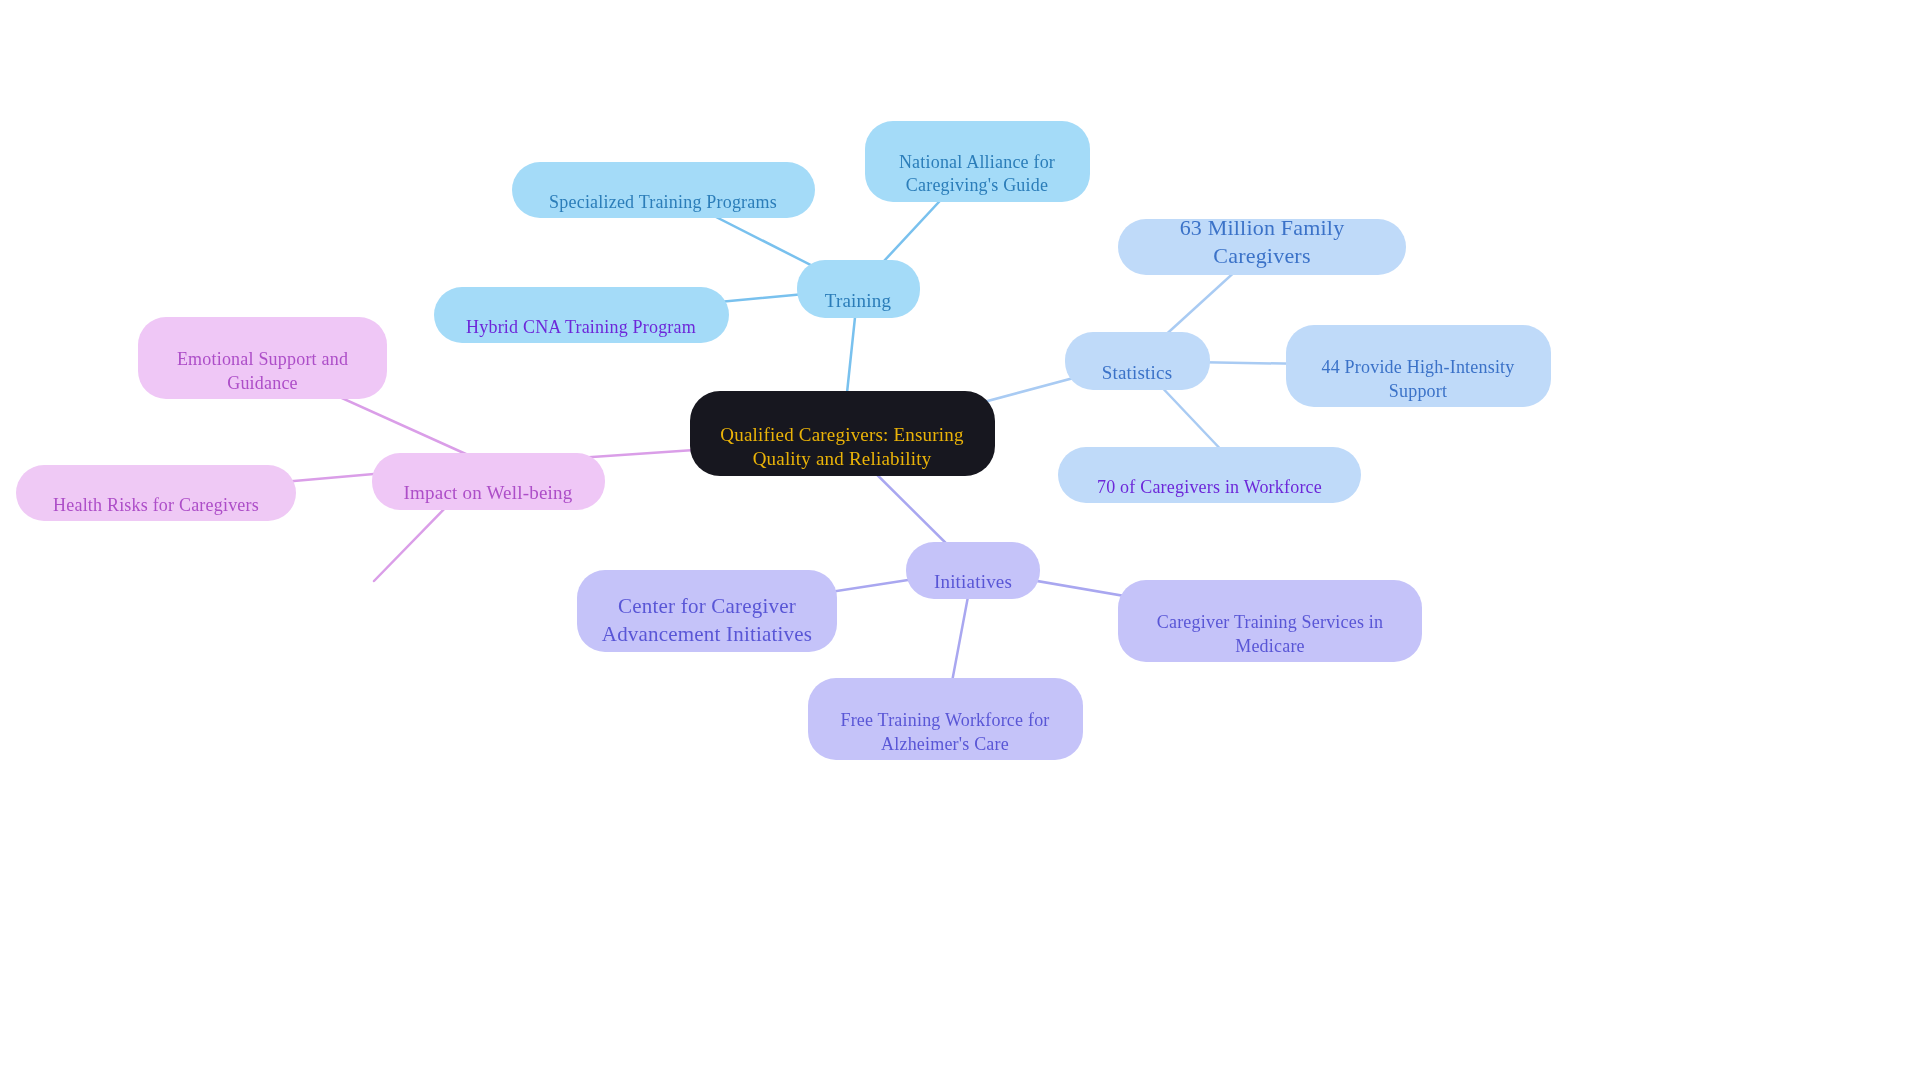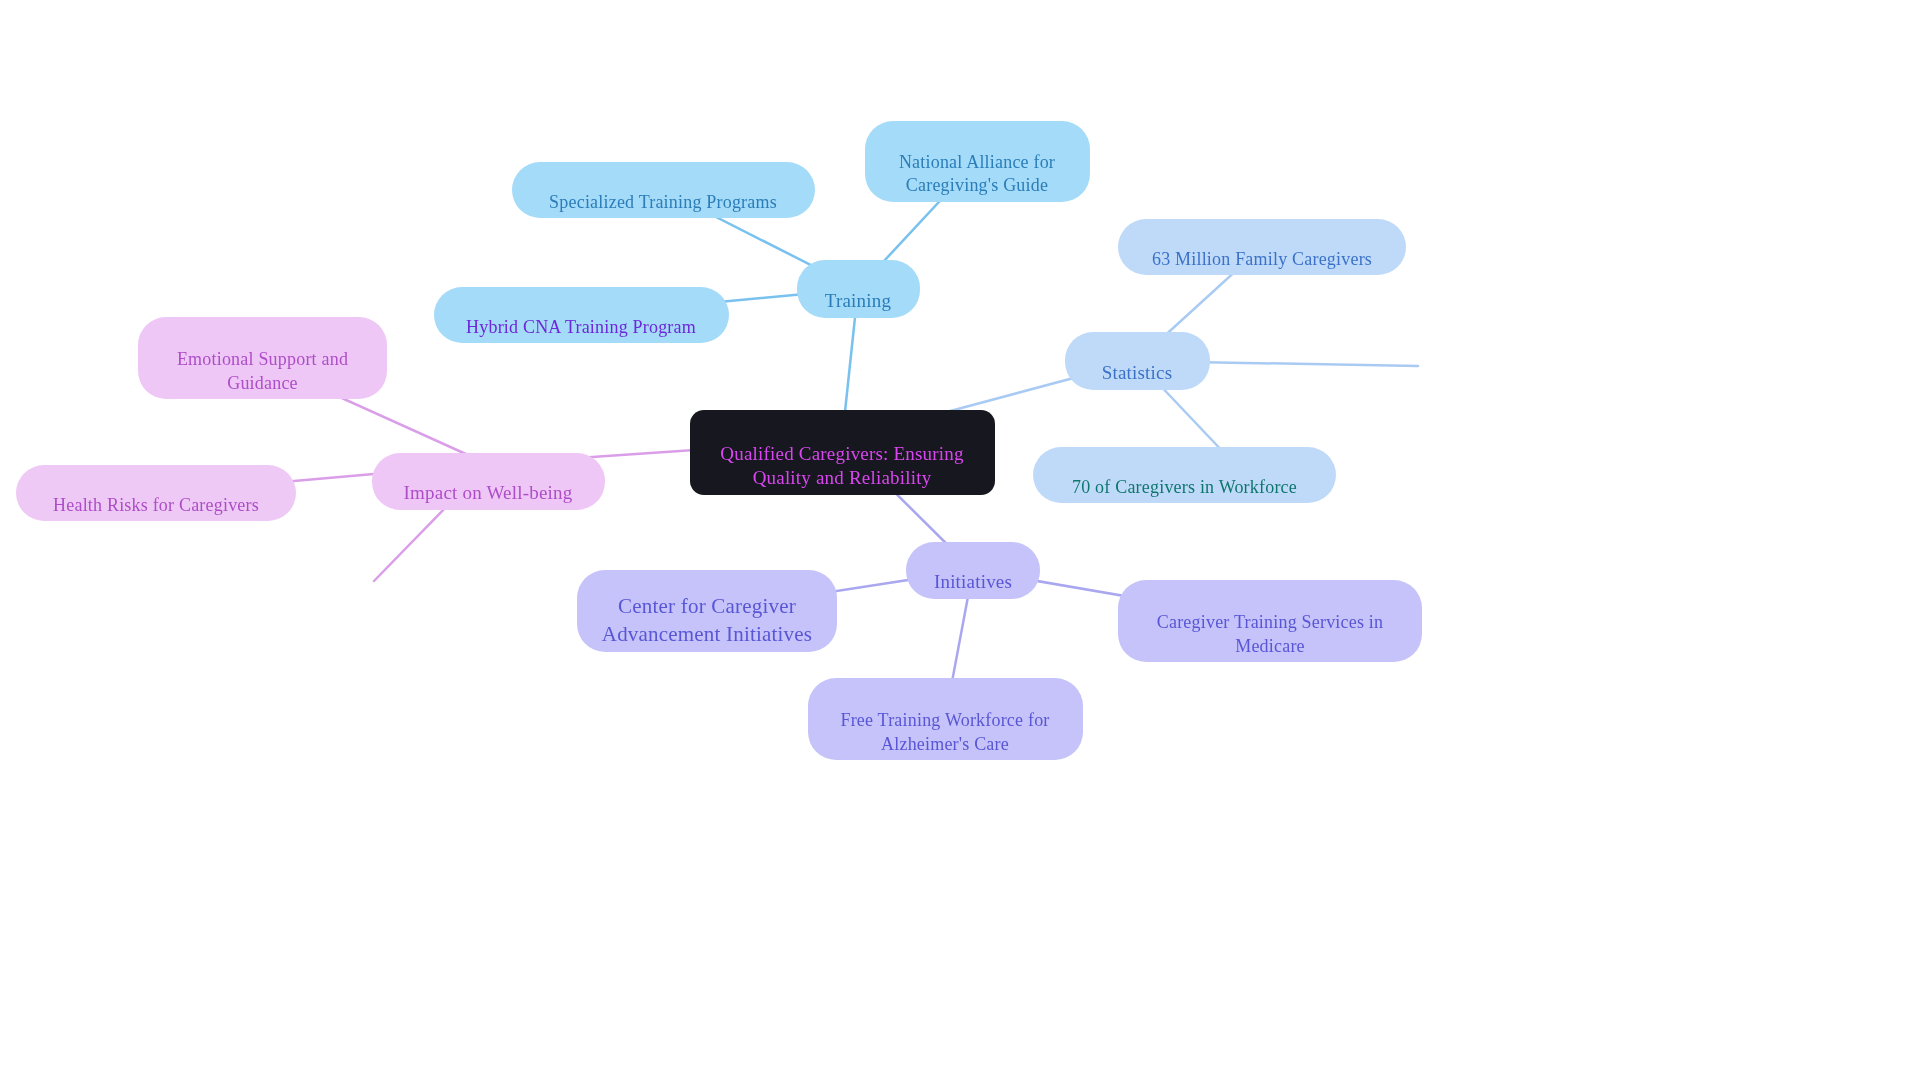--- a/index.html
+++ b/index.html
@@ -59,42 +59,45 @@
       <line x1="842" y1="440" x2="488" y2="464" stroke="#DA9EE8" stroke-width="2.5" stroke-linecap="round"></line>
       <line x1="488" y1="464" x2="253" y2="358" stroke="#DA9EE8" stroke-width="2.5" stroke-linecap="round"></line>
       <line x1="488" y1="464" x2="156" y2="493" stroke="#DA9EE8" stroke-width="2.5" stroke-linecap="round"></line>
       <line x1="488" y1="464" x2="374" y2="581" stroke="#DA9EE8" stroke-width="2.5" stroke-linecap="round"></line>
       <line x1="842" y1="440" x2="973" y2="570" stroke="#A9A7F0" stroke-width="2.5" stroke-linecap="round"></line>
       <line x1="973" y1="570" x2="707" y2="611" stroke="#A9A7F0" stroke-width="2.5" stroke-linecap="round"></line>
       <line x1="973" y1="570" x2="1270" y2="621" stroke="#A9A7F0" stroke-width="2.5" stroke-linecap="round"></line>
       <line x1="973" y1="570" x2="945" y2="719" stroke="#A9A7F0" stroke-width="2.5" stroke-linecap="round"></line>
     </svg>
 
-<div class="node" style="left: 689.5px; top: 410px; width: 305px; height: 85px; background: rgb(23, 23, 31); color: #d946ef; font-size: 19px; border-radius: 14px;">
+<div class="node" style="left: 689.5px; top: 391px; width: 305px; height: 85px; background: rgb(23, 23, 31); color: #eab308; font-size: 19px; border-radius: 30px;">
       <span>Qualified Caregivers: Ensuring Quality and Reliability</span>
     </div>
     <div class="node" style="left: 796.5px; top: 260px; width: 123px; height: 58px; background: rgb(164, 219, 248); color: rgb(43, 125, 185); font-size: 19px; border-radius: 28px;">
       <span>Training</span>
     </div>
     <div class="node" style="left: 511.5px; top: 162px; width: 303px; height: 56px; background: rgb(164, 219, 248); color: rgb(43, 125, 185); font-size: 18px; border-radius: 28px;">
       <span>Specialized Training Programs</span>
     </div>
     <div class="node" style="left: 864.5px; top: 120.5px; width: 225px; height: 81px; background: rgb(164, 219, 248); color: rgb(43, 125, 185); font-size: 18px; border-radius: 28px;">
       <span>National Alliance for Caregiving's Guide</span>
     </div>
     <div class="node" style="left: 433.5px; top: 287px; width: 295px; height: 56px; background: rgb(164, 219, 248); color: #6d28d9; font-size: 18px; border-radius: 28px;">
       <span>Hybrid CNA Training Program</span>
     </div>
     <div class="node" style="left: 1064.5px; top: 332px; width: 145px; height: 58px; background: rgb(191, 218, 249); color: rgb(59, 114, 200); font-size: 19px; border-radius: 28px;">
       <span>Statistics</span>
     </div>
-    <div class="node" style="left: 1118px; top: 219px; width: 288px; height: 56px; background: rgb(191, 218, 249); color: rgb(59, 114, 200); font-size: 18px; border-radius: 28px;">
+    <div class="node" style="left: 1118px; top: 219px; width: 288px; height: 56px; background: rgb(191, 218, 249); color: rgb(59, 114, 200); font-size: 22px; border-radius: 28px;">
       <span>63 Million Family Caregivers</span>
     </div>
-    <div class="node" style="left: 1033px; top: 447px; width: 303px; height: 56px; background: rgb(191, 218, 249); color: #0f766e; font-size: 18px; border-radius: 28px;">
+    <div class="node" style="left: 1285.5px; top: 325px; width: 265px; height: 82px; background: rgb(191, 218, 249); color: rgb(59, 114, 200); font-size: 18px; border-radius: 28px;">
+      <span>44 Provide High-Intensity Support</span>
+    </div>
+    <div class="node" style="left: 1058px; top: 447px; width: 303px; height: 56px; background: rgb(191, 218, 249); color: #6d28d9; font-size: 18px; border-radius: 28px;">
       <span>70 of Caregivers in Workforce</span>
     </div>
     <div class="node" style="left: 371.5px; top: 435.5px; width: 233px; height: 57px; background: rgb(239, 199, 246); color: rgb(173, 78, 200); font-size: 19px; border-radius: 28px; margin-top: 17px;">
       <span>Impact on Well-being</span>
     </div>
     <div class="node" style="left: 138px; top: 317px; width: 249px; height: 82px; background: rgb(239, 199, 246); color: rgb(173, 78, 200); font-size: 18px; border-radius: 28px;">
       <span>Emotional Support and Guidance</span>
     </div>
     <div class="node" style="left: 16px; top: 465px; width: 280px; height: 56px; background: rgb(239, 201, 245); color: rgb(173, 78, 200); font-size: 18px; border-radius: 28px;">
       <span>Health Risks for Caregivers</span>

